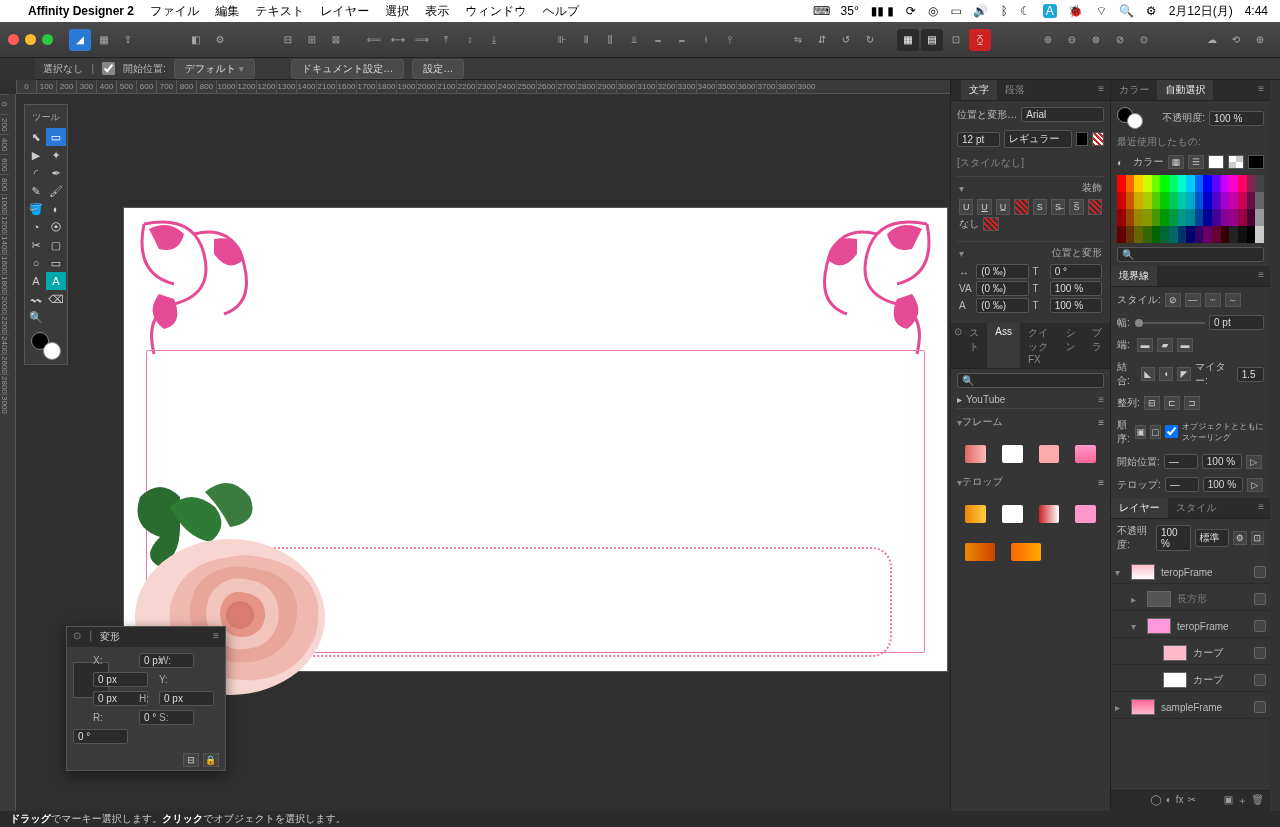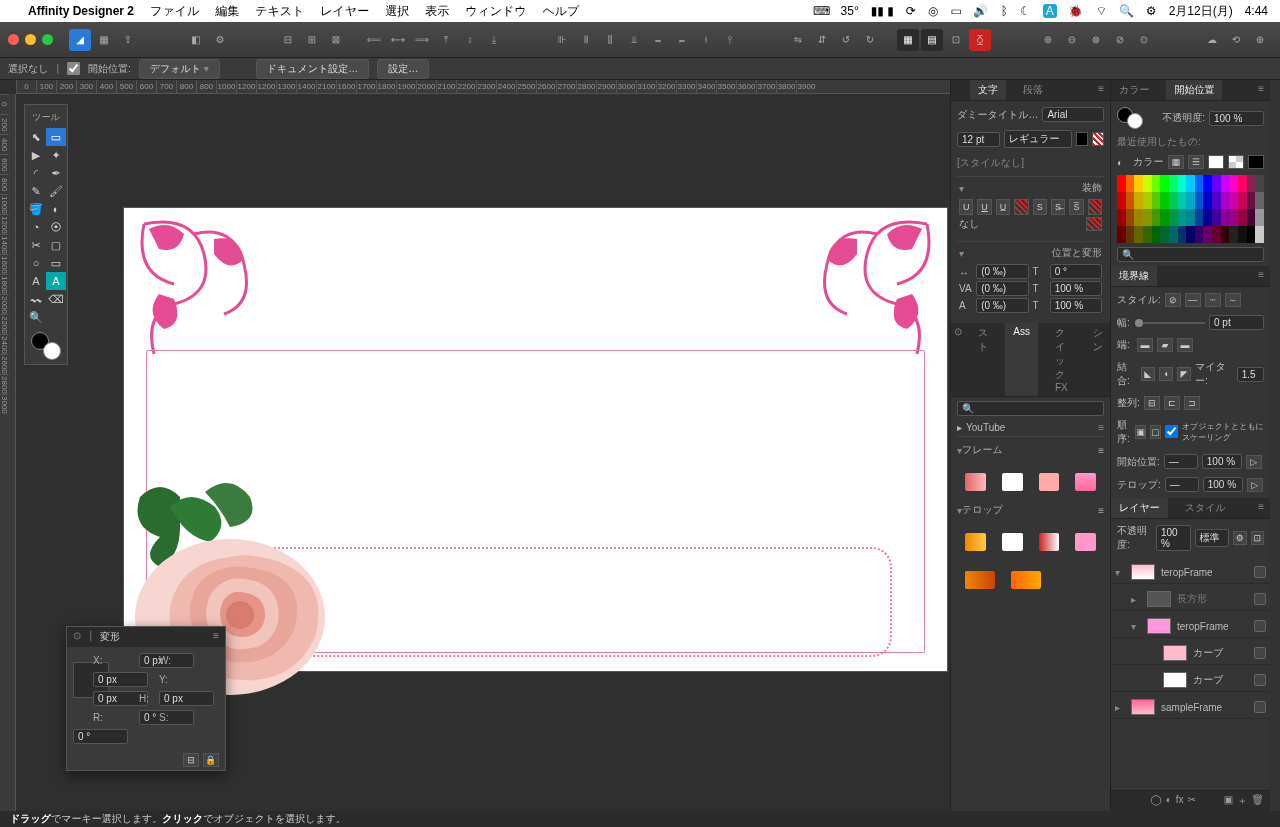--- a/index.html
+++ b/index.html
@@ -21,21 +21,21 @@
 .tb-ico { width: 22px; height: 22px; display:flex; align-items:center; justify-content:center; color:#aaa; border-radius:3px; }
 .tb-ico.active { background:#2b2b2b; color:#fff; }
 .tb-ico.blue { background:#2a79d6; color:#fff; }
 .tb-ico.red  { background:#c22; color:#fff; }
 .tb-group { display:flex; gap:2px; }
 .tb-spacer { flex:0 0 30px; }
 .tb-flex { flex:1; }
 .tb-avatar { width:22px; height:22px; border-radius:50%; background:#555; margin-left:auto; }
 
 
-.context-bar { height: 22px; background:#3a3a3a; border-bottom:1px solid #222; display:flex; align-items:center; padding:0 8px; gap:8px; font-size:10px; color:#bbb;}
+.context-bar { height: 22px; background:#3a3a3a; border-bottom:1px solid #222; display:flex; align-items:center; padding:0 8px; gap:8px; font-size:10px; color:#bbb;margin-left:35px;}
 .ctx-btn { background:#4a4a4a; border:1px solid #555; padding:2px 10px; border-radius:3px; font-size:10px; color:#ddd;}
 .ctx-drop::after{content:" ▾"; color:#888;}
 
 
 .main { display:flex; height: calc(827px - 22px - 36px - 22px - 16px); position:relative; }
 
 
 .tools { width: 44px; background:#3a3a3a; border-right:1px solid #222; padding:4px 0; display:flex; flex-direction:column; align-items:center; gap:0; position: absolute; left: 24px; top: 24px; z-index: 5; border:1px solid #555; }
 .tools-title { font-size:9px; color:#aaa; padding:2px 0 4px; }
 .tool-row { display:flex; gap:0; }
@@ -56,21 +56,21 @@
 .corner-flourish { position:absolute; width:130px; height:150px; }
 .corner-flourish.tl { top:6px; left:10px; }
 .corner-flourish.tr { top:6px; right:10px; transform:scaleX(-1);}
 .border-box { position:absolute; top:142px; left:22px; right:22px; bottom:18px; border:1px solid #e87ba8; border-radius:2px;}
 .dashed-box { position:absolute; left:110px; right:55px; bottom:14px; height:110px; border:2px dotted #e87ba8; border-radius:20px;}
 .rose { position:absolute; left:-4px; bottom:-26px; width:210px; height:230px; }
 
 
 .right { width: 330px; background:#333; display:flex; }
 .right-col { flex:1; background:#353535; border-left:1px solid #222; display:flex; flex-direction:column; overflow:hidden;}
-.panel-tabs { display:flex; background:#2b2b2b; border-bottom:1px solid #222; font-size:10px;gap:9px;}
+.panel-tabs { display:flex; background:#2b2b2b; border-bottom:1px solid #222; font-size:10px;}
 .panel-tab { padding:3px 8px; color:#888; }
 .panel-tab.active { background:#3a3a3a; color:#eee;}
 .panel-body { padding:4px 6px; font-size:10px; color:#bbb; display:flex; flex-direction:column; gap:4px;}
 .panel-section { border-top:1px solid #444; padding:4px 2px;}
 .panel-section-h { display:flex; justify-content:space-between; align-items:center; color:#aaa; font-size:10px; margin-bottom:4px;}
 .panel-section-h::before { content:"▸ "; color:#888;}
 .panel-section-h.open::before{content:"▾ ";}
 .field-row { display:flex; align-items:center; gap:4px; margin:2px 0;}
 .inp { background:#2b2b2b; border:1px solid #555; color:#ddd; padding:1px 4px; font-size:10px; width:55px; border-radius:2px;}
 .inp.wide{width:90px;}
@@ -396,21 +396,21 @@
 
     <div class="right-col" style="flex:0 0 160px">
       <div class="panel-tabs">
         <span style="width:10px"></span>
         <div class="panel-tab active">文字</div>
         <div class="panel-tab">段落</div>
         <span style="margin-left:auto;padding:3px 6px;color:#888">≡</span>
       </div>
       <div class="panel-body">
         <div class="field-row">
-          <span>ダミータイトル…</span>
+          <span>位置と変形…</span>
           <span class="inp wide" style="flex:1">Arial</span>
         </div>
         <div class="field-row">
           <span class="inp">12 pt</span>
           <span class="inp wide">レギュラー</span>
           <span class="btn-ico sm" style="background:#000"></span>
           <span class="btn-ico sm" style="background:repeating-linear-gradient(45deg,#c22,#c22 2px,#fff 2px,#fff 4px)"></span>
         </div>
         <div style="color:#888;padding:2px 0">[スタイルなし]</div>
         <div class="panel-section">
@@ -422,21 +422,21 @@
             <span class="btn-ico">
                 <u>U</u>
               </span>
             <span class="btn-ico">U̲</span>
             <span class="btn-ico" style="background:repeating-linear-gradient(45deg,#c22,#c22 2px,transparent 2px,transparent 4px)"></span>
             <span class="btn-ico">S</span>
             <span class="btn-ico">S̶</span>
             <span class="btn-ico">S̅</span>
             <span class="btn-ico" style="background:repeating-linear-gradient(45deg,#c22,#c22 2px,transparent 2px,transparent 4px)"></span>
           </div>
-          <div class="field-row" style="justify-content:space-between">
+          <div class="field-row" style="justify-content:flex-start">
             <span>なし</span>
             <span class="btn-ico sm" style="background:repeating-linear-gradient(45deg,#c22,#c22 2px,transparent 2px,transparent 4px)"></span>
           </div>
         </div>
         <div class="panel-section">
           <div class="panel-section-h open">
               <span>位置と変形</span>
             </div>
           <div class="field-row">
               <span style="width:14px">↔</span>
@@ -497,21 +497,21 @@
         <div class="asset-row">
           <div class="asset-thumb" style="background:linear-gradient(90deg,#e80,#c40)"></div>
           <div class="asset-thumb" style="background:linear-gradient(90deg,#f60,#fa0)"></div>
         </div>
       </div>
     </div>
 
     <div class="right-col" style="flex:0 0 160px">
       <div class="panel-tabs">
         <div class="panel-tab">カラー</div>
-        <div class="panel-tab active">開始位置</div>
+        <div class="panel-tab active">自動選択</div>
         <span style="margin-left:auto;padding:3px 6px;color:#888">≡</span>
       </div>
       <div class="panel-body">
         <div class="field-row">
           <div style="position:relative;width:26px;height:22px">
               <span style="position:absolute;width:16px;height:16px;border-radius:50%;background:#000;left:0;top:0;border:1px solid #888"></span>
               <span style="position:absolute;width:16px;height:16px;border-radius:50%;background:#fff;right:0;bottom:0;border:1px solid #888"></span>
             </div>
           <span style="margin-left:auto">不透明度:</span>
           <span class="inp">100 %</span>

